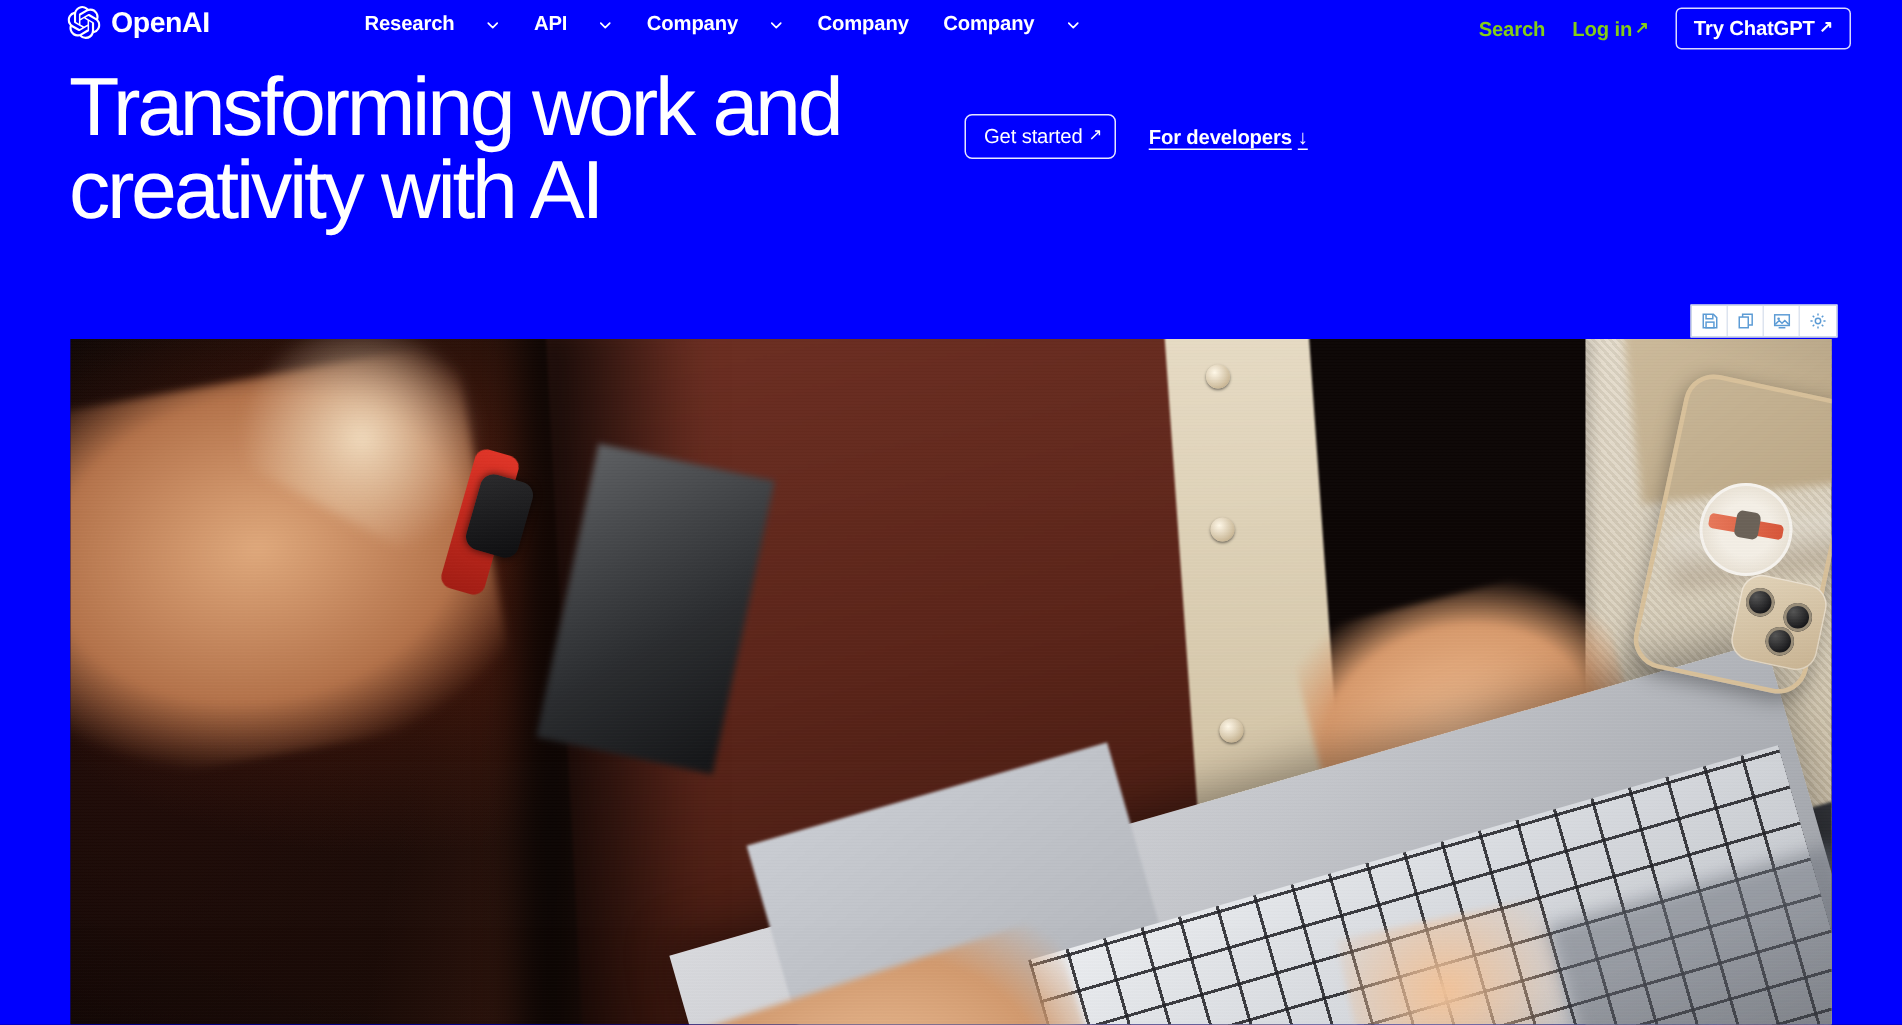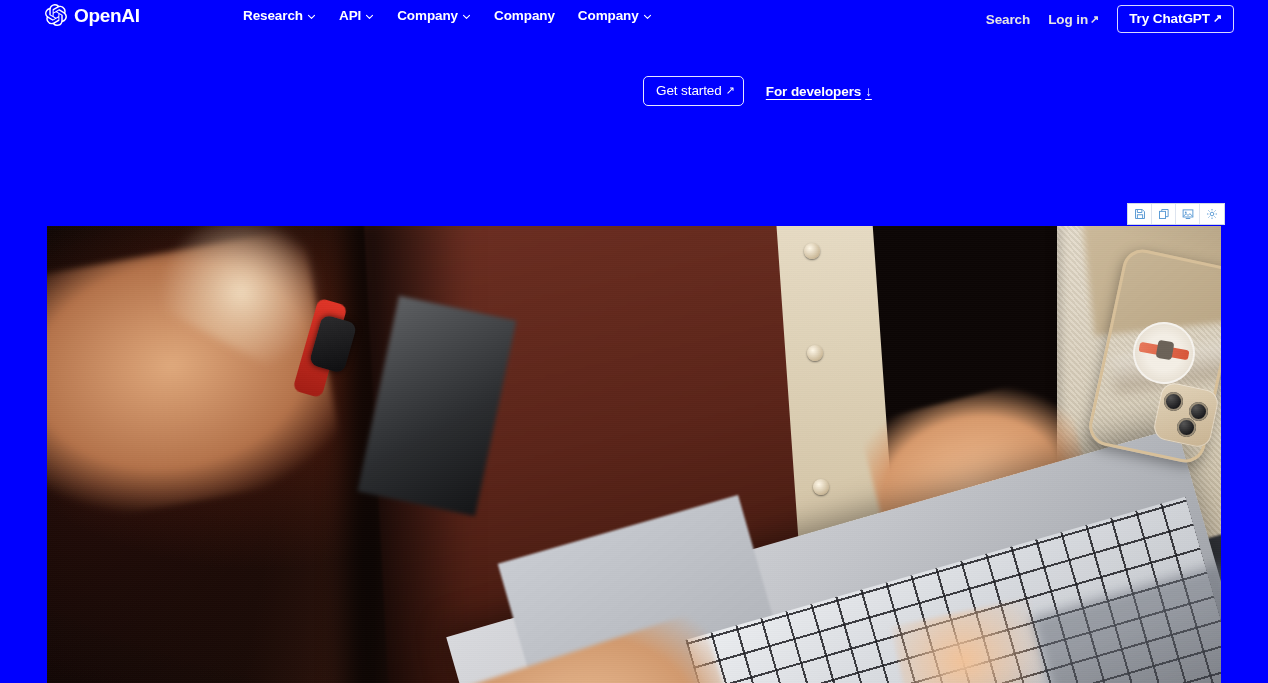--- a/index.html
+++ b/index.html
@@ -25,33 +25,33 @@
   .brand svg { display:block; }
   .brand-name {
     font-size:19px; font-weight:700; letter-spacing:-.3px; color:#fff;
     line-height:1;
   }
   .nav-center {
     position:absolute; left:243px; top:8px;
     display:flex; align-items:center; gap:23px;
   }
   .nav-item {
-    display:flex; align-items:center; gap:4px;
+    display:flex; align-items:center; gap:21px;
     color:#fff; font-size:13.5px; font-weight:700; letter-spacing:-.1px;
     text-decoration:none; cursor:pointer; white-space:nowrap;
   }
   .chev { display:inline-block; width:9px; height:9px; position:relative; top:1px; }
   .chev svg { display:block; }
 
   .nav-right {
     position:absolute; right:34px; top:5px;
     display:flex; align-items:center; gap:18px;
   }
   .nav-link {
-    color:#e5e5e5; font-size:13.5px; font-weight:700; letter-spacing:-.1px;
+    color:#84cc16; font-size:13.5px; font-weight:700; letter-spacing:-.1px;
     text-decoration:none; display:flex; align-items:center; gap:2px;
     white-space:nowrap; cursor:pointer;
   }
   .arrow-ne { font-size:11px; line-height:1; position:relative; top:0px; }
   .btn-outline {
     border:1px solid rgba(255,255,255,.85);
     border-radius:4px;
     padding:5px 11px 6px 11px;
     color:#fff; font-size:13.5px; font-weight:700; letter-spacing:-.1px;
     background:transparent; cursor:pointer; white-space:nowrap;
@@ -377,20 +377,22 @@
         <span class="arrow-ne">↗</span>
       </a>
       <button class="btn-outline">
         <span>Try ChatGPT</span>
         <span class="arrow-ne">↗</span>
       </button>
     </div>
   </nav>
 
   <section class="hero">
+    <h1 class="headline">Transforming work and
+creativity with AI</h1>
 
     <div class="hero-right">
       <div class="cta-row">
         <button class="cta-primary">
           <span>Get started</span>
           <span class="arrow-ne">↗</span>
         </button>
         <a class="cta-secondary">
           <span>For developers</span>
           <span class="dn">↓</span>

